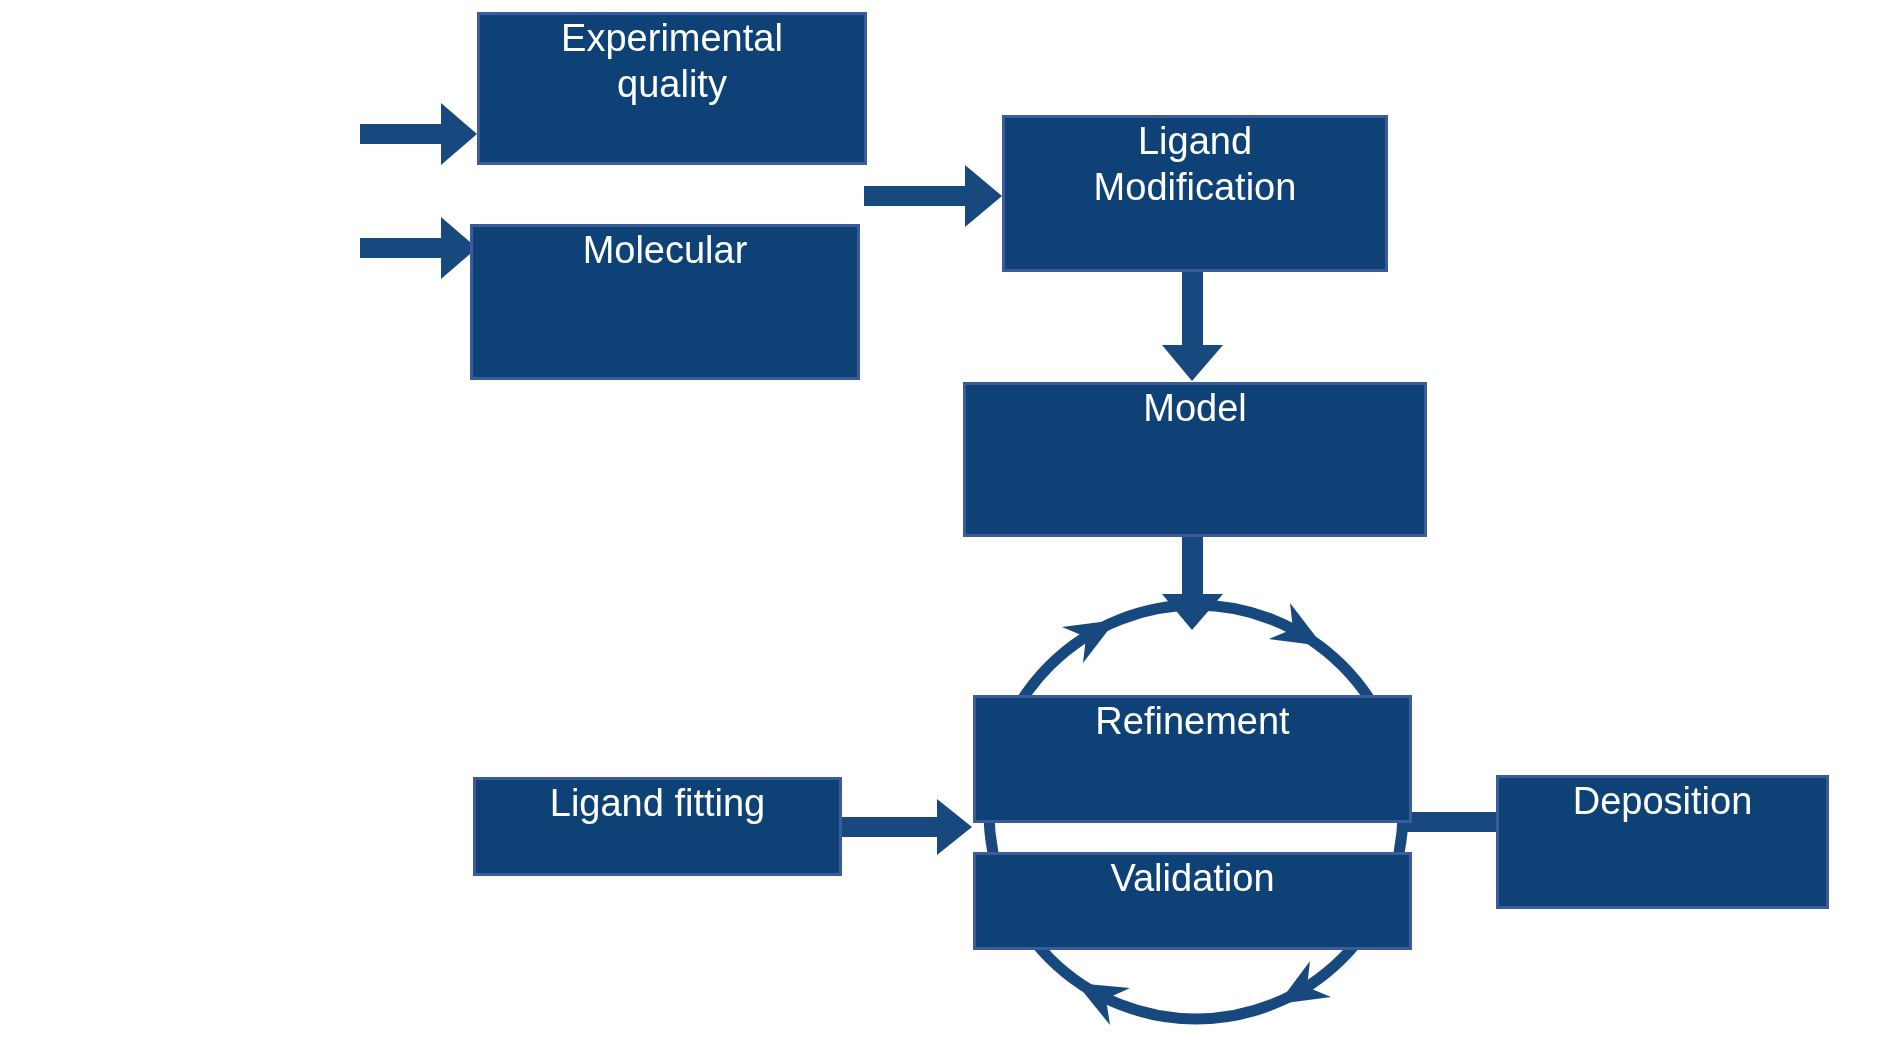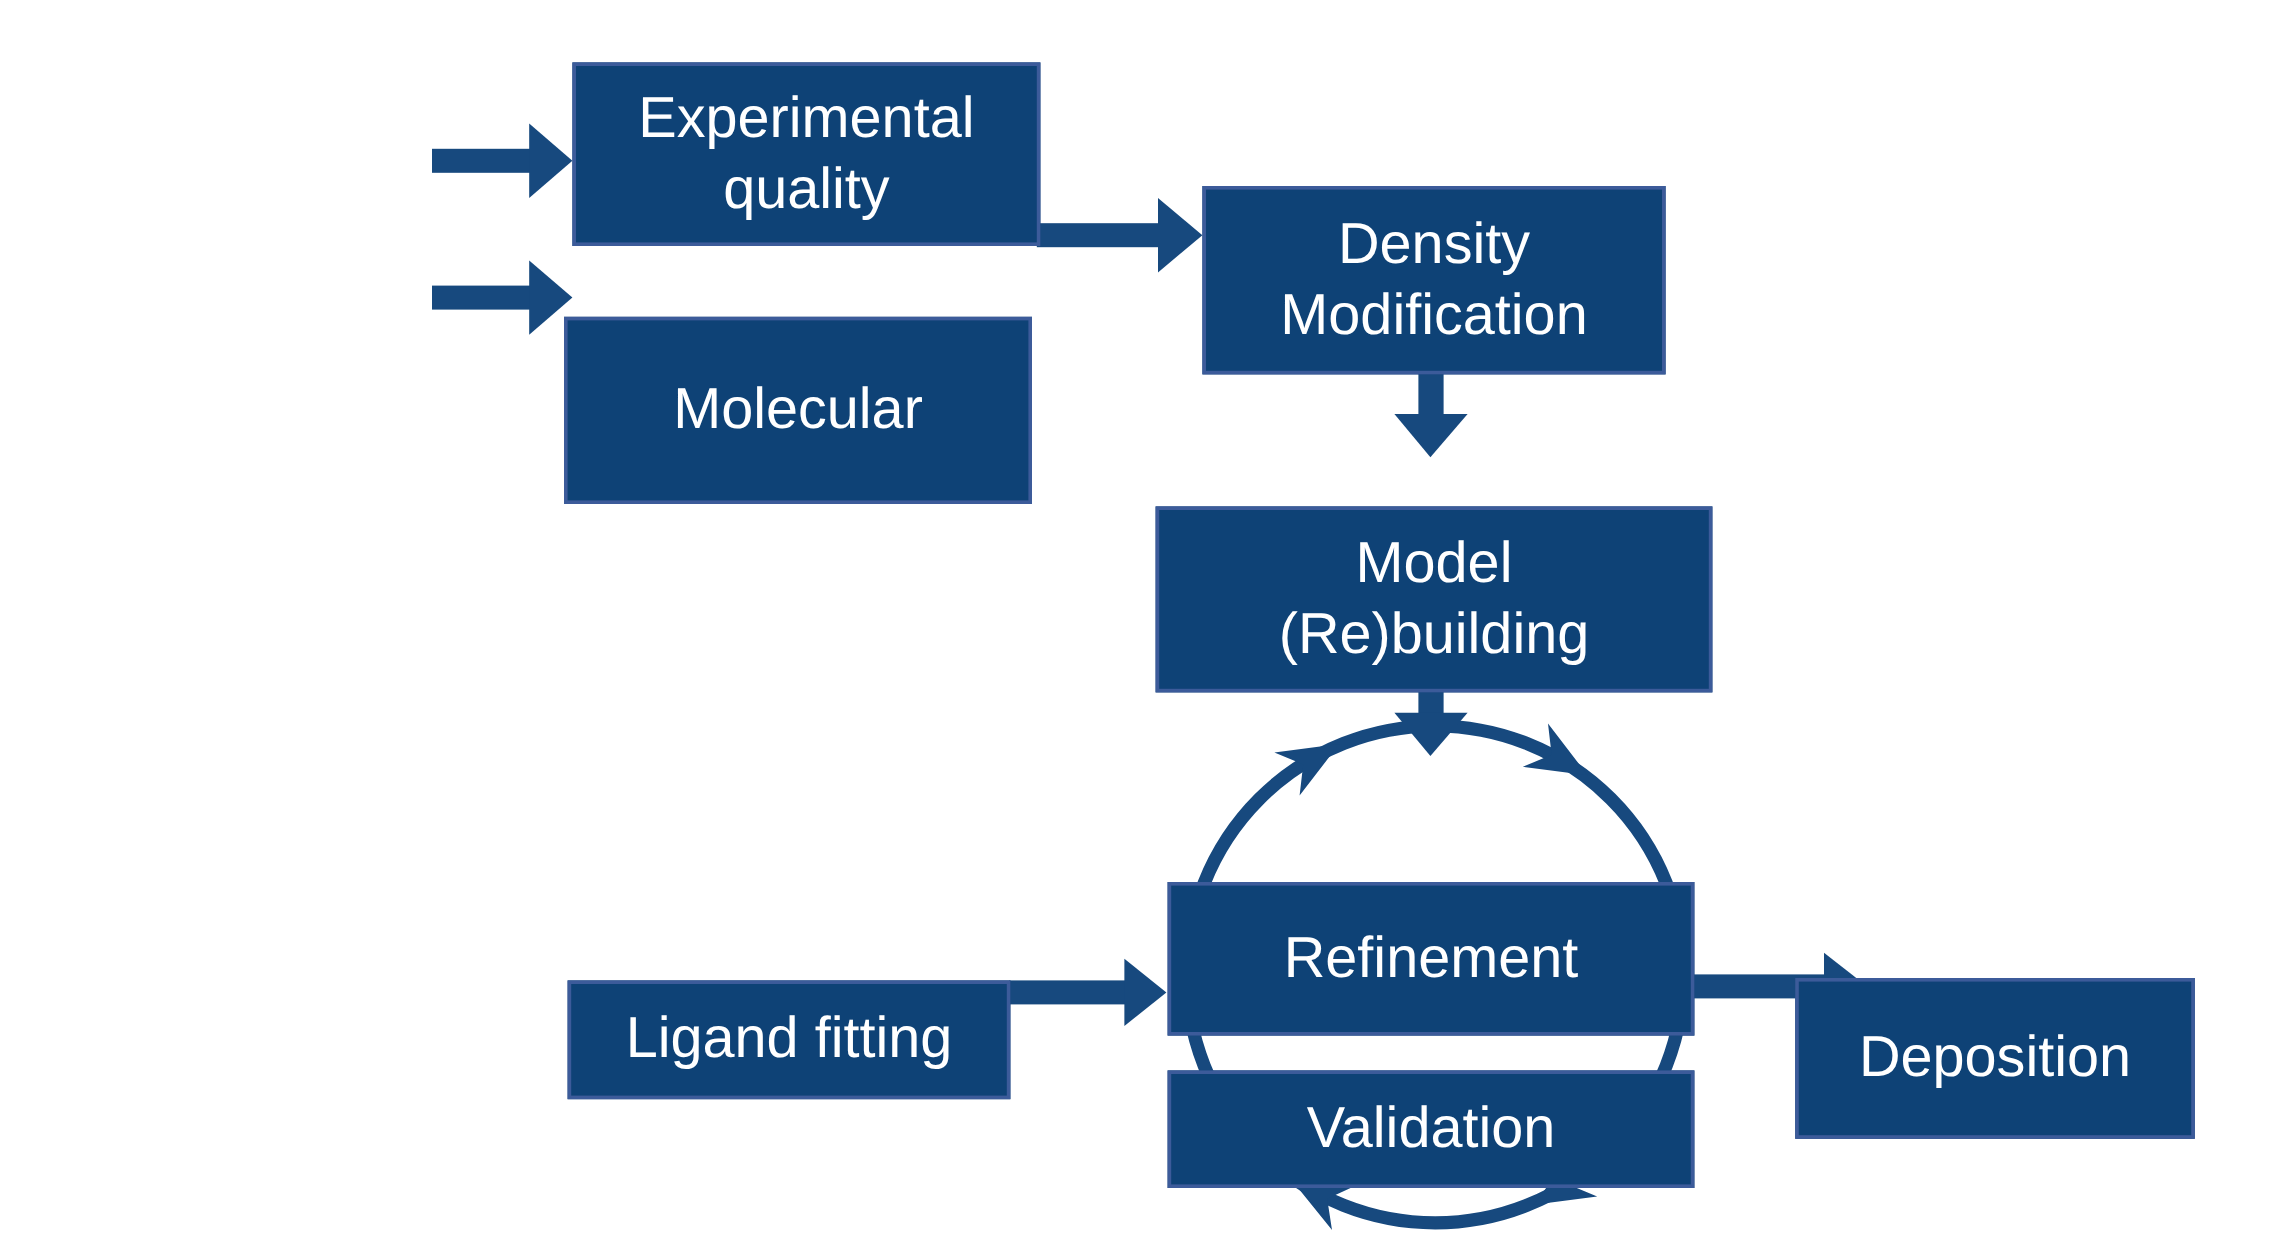--- a/index.html
+++ b/index.html
@@ -25,27 +25,26 @@
   .arrow-shape{fill:var(--arrow);stroke:none;}
   .node{
     position:absolute;
     box-sizing:border-box;
     background:var(--box-fill);
     border:3px solid var(--box-border);
     color:var(--text);
     display:flex;
     flex-direction:column;
     align-items:center;
-    justify-content:center;
+    justify-content:flex-start;
     text-align:center;
-    font-size:48px;
+    font-size:38px;
     line-height:1.22;
     z-index:2;
     white-space:nowrap;
-    margin-top:40px;
   }
   
   #n-data-quality        {left:13px;  top:113px; width:349px; height:157px;}
   #n-experimental-phasing{left:477px; top:12px;  width:390px; height:153px;}
   #n-molecular-replacement{left:470px;top:224px; width:390px; height:156px;}
   #n-density-modification{left:1002px;top:115px; width:386px; height:157px;}
   #n-model-rebuilding    {left:963px;top:382px; width:464px; height:155px;}
   #n-refinement          {left:973px; top:695px; width:439px; height:128px;}
   #n-validation          {left:973px; top:852px; width:439px; height:98px;}
   #n-ligand-fitting      {left:473px; top:777px; width:369px; height:99px;}
@@ -104,27 +103,26 @@
   <div class="node" id="n-experimental-phasing">
     <span>Experimental</span>
     <span>quality</span>
   </div>
 
   <div class="node" id="n-molecular-replacement">
     <span>Molecular</span>
   </div>
 
   <div class="node" id="n-density-modification">
-    <span>Density</span>
+    <span>Ligand</span>
     <span>Modification</span>
   </div>
 
   <div class="node" id="n-model-rebuilding">
     <span>Model</span>
-    <span>(Re)building</span>
   </div>
 
   <div class="node" id="n-refinement">
     <span>Refinement</span>
   </div>
 
   <div class="node" id="n-validation">
     <span>Validation</span>
   </div>
 

